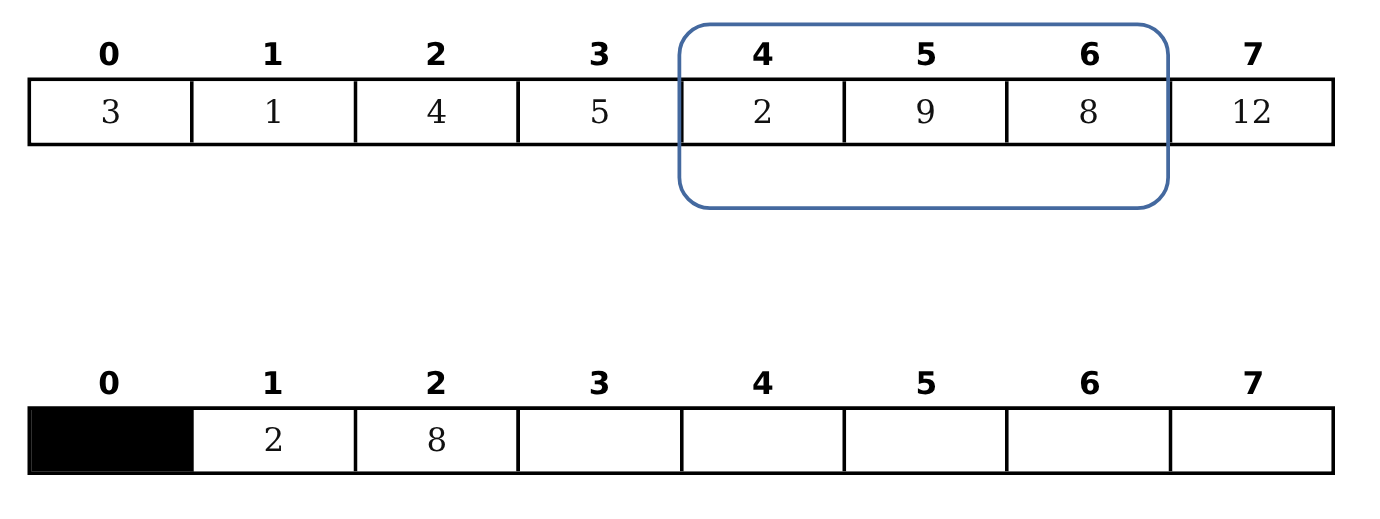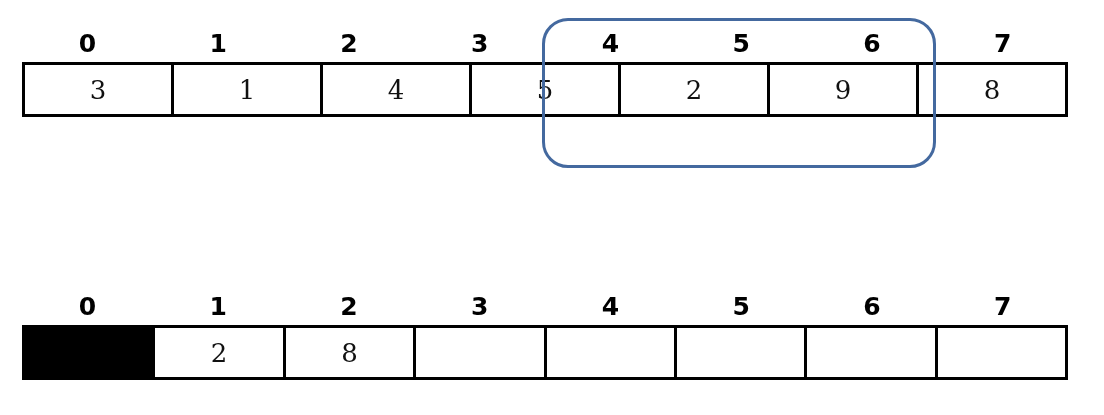--- a/index.html
+++ b/index.html
@@ -113,20 +113,21 @@
     </div>
 
     <div class="cells-row">
       <div class="cell">3</div>
       <div class="cell">1</div>
       <div class="cell">4</div>
       <div class="cell">5</div>
       <div class="cell">2</div>
       <div class="cell">9</div>
       <div class="cell">8</div>
+      <div class="cell">12</div>
     </div>
 
   </div>
 
   <div class="highlight-box"></div>
 
   <div class="array-block" id="array-bottom">
 
     <div class="index-row">
       <div class="index-label">0</div>

